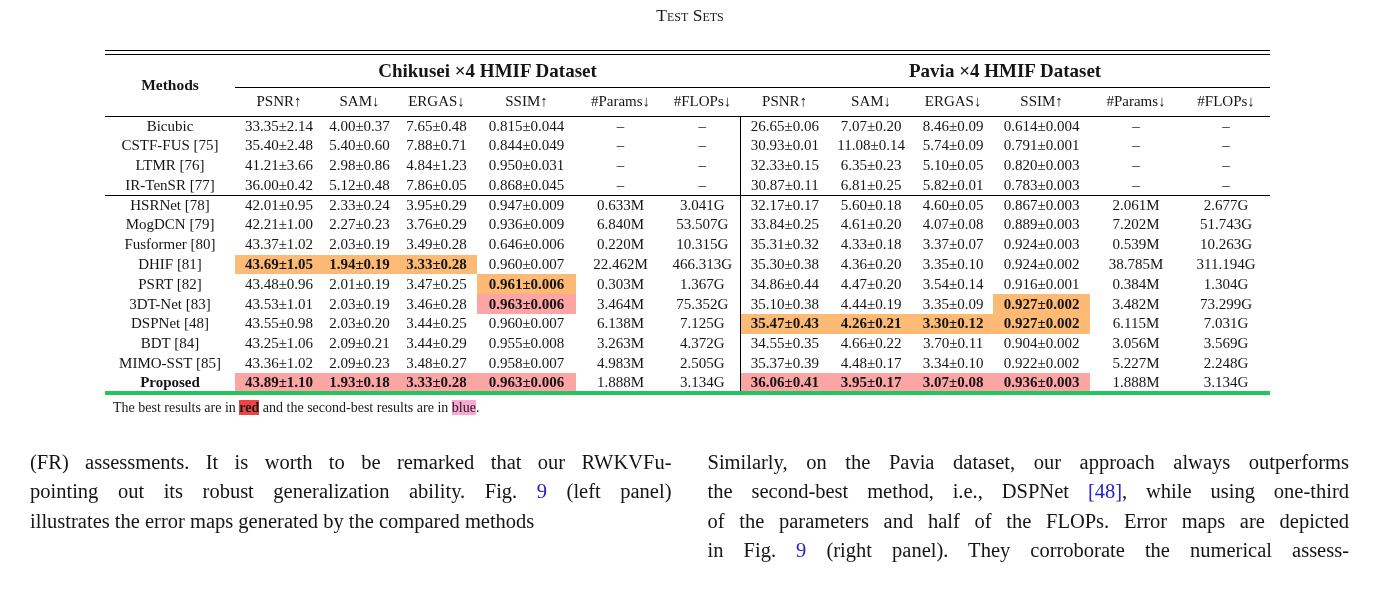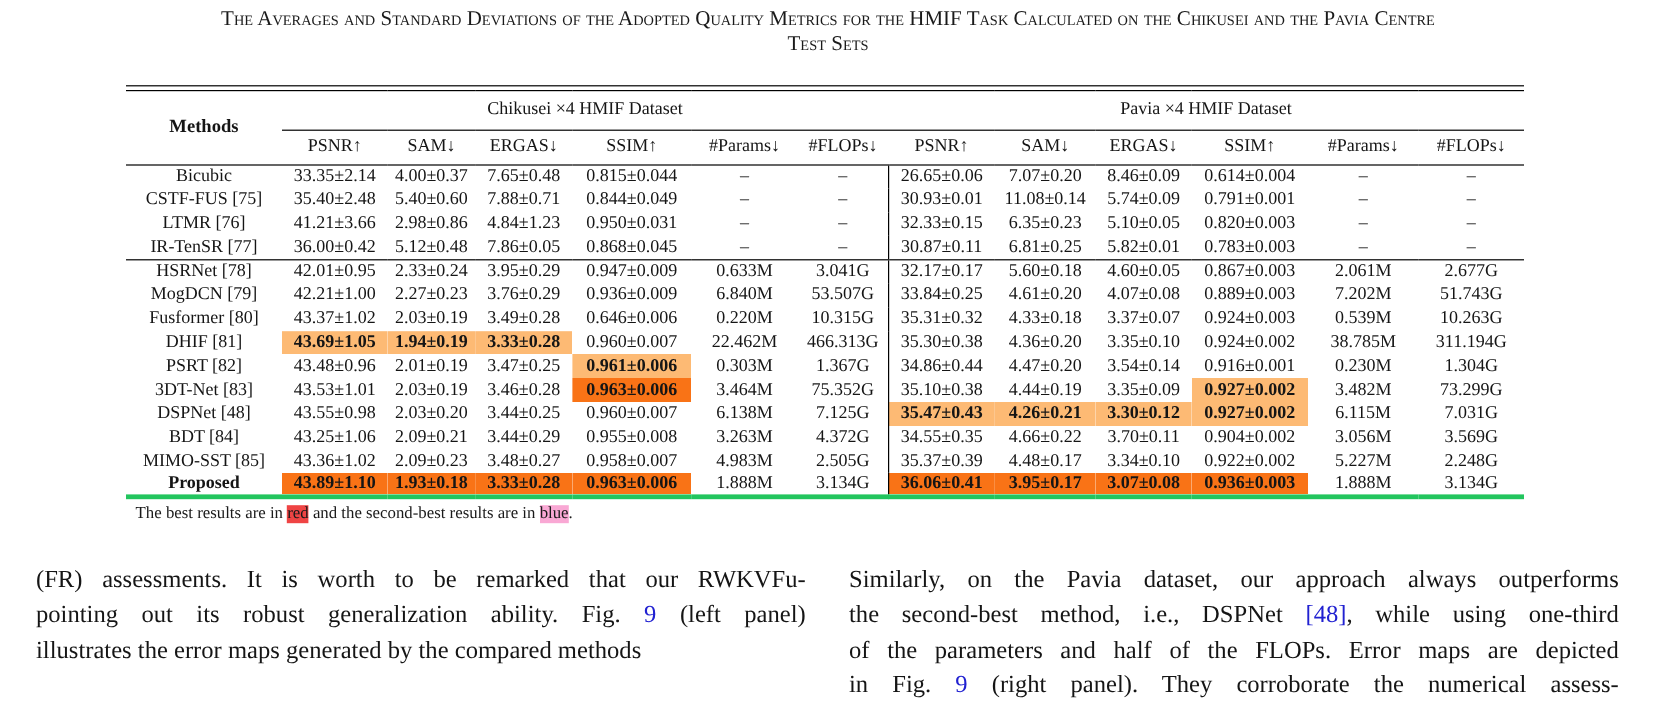--- a/index.html
+++ b/index.html
@@ -22,54 +22,53 @@
     font-size: 15px; color: #151515;
   }
   col.c-method { width: 130px; }
   col.c1 { width: 88px; } col.c2 { width: 73px; } col.c3 { width: 81px; }
   col.c4 { width: 99px; } col.c5 { width: 89px; } col.c6 { width: 75px; }
   col.c7 { width: 89px; } col.c8 { width: 84px; } col.c9 { width: 80px; }
   col.c10 { width: 97px; } col.c11 { width: 92px; } col.c12 { width: 88px; }
   th, td { padding: 0; text-align: center; white-space: nowrap; overflow: hidden; }
   th.methods-th { font-weight: bold; font-size: 15.5px; border-bottom: 1.6px solid #000; }
   tr.group-row th.group-th {
-    font-weight: normal; font-size: 15px; height: 33px;
+    font-weight: bold; font-size: 19px; height: 33px;
     border-bottom: 1px solid #000; vertical-align: middle;
   }
   tr.metrics-row th {
     font-weight: normal; font-size: 15px; height: 29px;
     border-bottom: 1.6px solid #000; vertical-align: middle;
   }
   tbody td { height: 19.8px; vertical-align: middle; }
   tbody td.sep { border-left: 1px solid #000; }
   tbody tr.group-end td { border-bottom: 1px solid #000; }
   .bold { font-weight: bold; }
-  .hl-red  { background: #f97316; }
+  .hl-red  { background: #fca5a5; }
   .hl-blue { background: #fdba74; }
   
   .footnote { margin: 5px 0 0 113px; font-size: 14px; color: #1a1a1a; }
-  .footnote .hl-red  { background: #ef4444; }
+  .footnote .hl-red  { background: #ef4444; font-weight: bold; }
   .footnote .hl-blue { background: #f9a8d4; }
   
   .body-text {
     display: flex; gap: 36px; margin: 32px 31px 0 30px; color: #151515;
     font-size: 20.5px;
   }
   .body-col { flex: 1 1 0; }
   .body-line {
     line-height: 29.3px; text-align: justify; text-align-last: justify;
   }
   .body-line.no-just { text-align-last: left; }
   .ref-link { color: #2121d1; cursor: pointer; }
 </style>
 </head>
 <body>
 
 <div class="caption">
-  <div>The Averages and Standard Deviations of the Adopted Quality Metrics for the HMIF Task Calculated on the Chikusei and the Pavia Centre</div>
   <div>Test Sets</div>
 </div>
 
 <div class="table-zone">
   <div class="rule-wrap">
     <table>
       <colgroup>
         <col class="c-method">
           <col class="c1">
           <col class="c2">
@@ -231,21 +230,21 @@
             <td class="">43.48±0.96</td>
             <td class="">2.01±0.19</td>
             <td class="">3.47±0.25</td>
             <td class="hl-blue bold">0.961±0.006</td>
             <td class="">0.303M</td>
             <td class="">1.367G</td>
             <td class="sep">34.86±0.44</td>
             <td class="">4.47±0.20</td>
             <td class="">3.54±0.14</td>
             <td class="">0.916±0.001</td>
-            <td class="">0.230M</td>
+            <td class="">0.384M</td>
             <td class="">1.304G</td>
           </tr>
           <tr>
             <td class="method">3DT-Net [83]</td>
             <td class="">43.53±1.01</td>
             <td class="">2.03±0.19</td>
             <td class="">3.46±0.28</td>
             <td class="hl-red bold">0.963±0.006</td>
             <td class="">3.464M</td>
             <td class="">75.352G</td>

